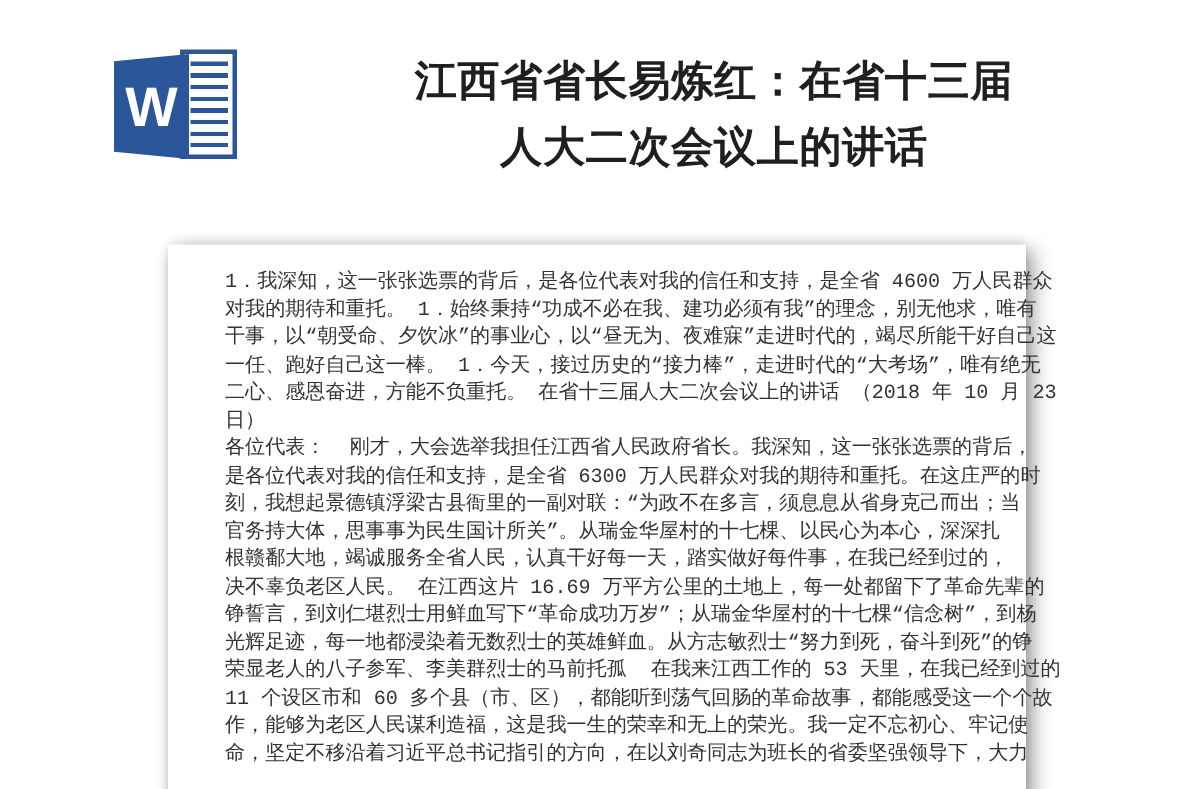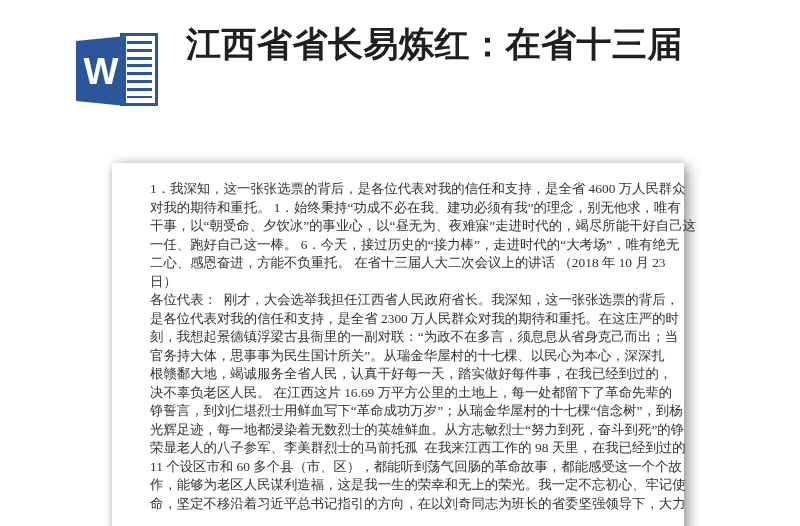--- a/index.html
+++ b/index.html
@@ -25,77 +25,79 @@
     background:#2B579A;
     clip-path:polygon(0 7%,100% 0,100% 100%,0 93%);
     display:flex;align-items:center;justify-content:center;
   }
   .word-icon .panel span{
     color:#ffffff;font-weight:bold;font-size:37px;line-height:1;
     font-family:"Liberation Sans",sans-serif;
   }
 
   .page-title{
-    position:absolute;left:186px;top:22px;width:580px;
-    font-size:35px;line-height:44px;font-weight:700;color:#1f1f1f;
+    position:absolute;left:186px;top:32px;width:580px;
+    font-size:28px;line-height:44px;font-weight:700;color:#1f1f1f;
     letter-spacing:0.5px;
+    text-align:center;
   }
   .page-title .t-line{white-space:nowrap;}
 
   
   .content-card{
     position:absolute;left:112px;top:163px;width:572px;height:375px;
     background:#ffffff;
     box-shadow:6px 2px 13px -2px rgba(0,0,0,0.42),
                0 -1px 7px rgba(0,0,0,0.10),
                -3px 2px 8px -4px rgba(0,0,0,0.18);
   }
   .doc-text{
     position:absolute;left:38px;top:17px;right:18px;
     color:#333333;font-size:13.4px;
   }
   .doc-line{
     height:18.5px;line-height:18.5px;white-space:pre;
-    font-family:Liberation Serif, serif;
+    font-family:Liberation Mono, monospace;
   }
 </style>
 </head>
 <body>
 
 <div class="stage">
 
   <div class="word-icon">
     <div class="page">
       <div class="page-lines"></div>
     </div>
     <div class="panel">
       <span>W</span>
     </div>
   </div>
 
   <div class="page-title">
     <div class="t-line">江西省省长易炼红：在省十三届</div>
+    <div class="t-line">人大二次会议上的讲话</div>
   </div>
 
   <div class="content-card">
     <div class="doc-text">
       <div class="doc-line">1．我深知，这一张张选票的背后，是各位代表对我的信任和支持，是全省 4600 万人民群众</div>
       <div class="doc-line">对我的期待和重托。 1．始终秉持“功成不必在我、建功必须有我”的理念，别无他求，唯有</div>
       <div class="doc-line">干事，以“朝受命、夕饮冰”的事业心，以“昼无为、夜难寐”走进时代的，竭尽所能干好自己这</div>
-      <div class="doc-line">一任、跑好自己这一棒。 6．今天，接过历史的“接力棒”，走进时代的“大考场”，唯有绝无</div>
+      <div class="doc-line">一任、跑好自己这一棒。 1．今天，接过历史的“接力棒”，走进时代的“大考场”，唯有绝无</div>
       <div class="doc-line">二心、感恩奋进，方能不负重托。 在省十三届人大二次会议上的讲话 （2018 年 10 月 23</div>
       <div class="doc-line">日）</div>
       <div class="doc-line">各位代表：  刚才，大会选举我担任江西省人民政府省长。我深知，这一张张选票的背后，</div>
-      <div class="doc-line">是各位代表对我的信任和支持，是全省 2300 万人民群众对我的期待和重托。在这庄严的时</div>
+      <div class="doc-line">是各位代表对我的信任和支持，是全省 6300 万人民群众对我的期待和重托。在这庄严的时</div>
       <div class="doc-line">刻，我想起景德镇浮梁古县衙里的一副对联：“为政不在多言，须息息从省身克己而出；当</div>
       <div class="doc-line">官务持大体，思事事为民生国计所关”。从瑞金华屋村的十七棵、以民心为本心，深深扎</div>
       <div class="doc-line">根赣鄱大地，竭诚服务全省人民，认真干好每一天，踏实做好每件事，在我已经到过的，</div>
       <div class="doc-line">决不辜负老区人民。 在江西这片 16.69 万平方公里的土地上，每一处都留下了革命先辈的</div>
       <div class="doc-line">铮誓言，到刘仁堪烈士用鲜血写下“革命成功万岁”；从瑞金华屋村的十七棵“信念树”，到杨</div>
       <div class="doc-line">光辉足迹，每一地都浸染着无数烈士的英雄鲜血。从方志敏烈士“努力到死，奋斗到死”的铮</div>
-      <div class="doc-line">荣显老人的八子参军、李美群烈士的马前托孤  在我来江西工作的 98 天里，在我已经到过的</div>
+      <div class="doc-line">荣显老人的八子参军、李美群烈士的马前托孤  在我来江西工作的 53 天里，在我已经到过的</div>
       <div class="doc-line">11 个设区市和 60 多个县（市、区），都能听到荡气回肠的革命故事，都能感受这一个个故</div>
       <div class="doc-line">作，能够为老区人民谋利造福，这是我一生的荣幸和无上的荣光。我一定不忘初心、牢记使</div>
       <div class="doc-line">命，坚定不移沿着习近平总书记指引的方向，在以刘奇同志为班长的省委坚强领导下，大力</div>
     </div>
   </div>
 
 </div>
 
 </body></html>

